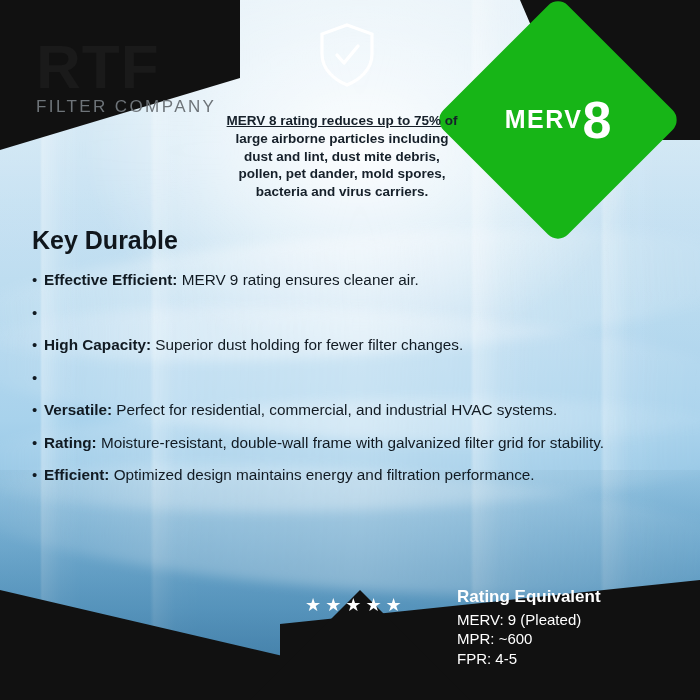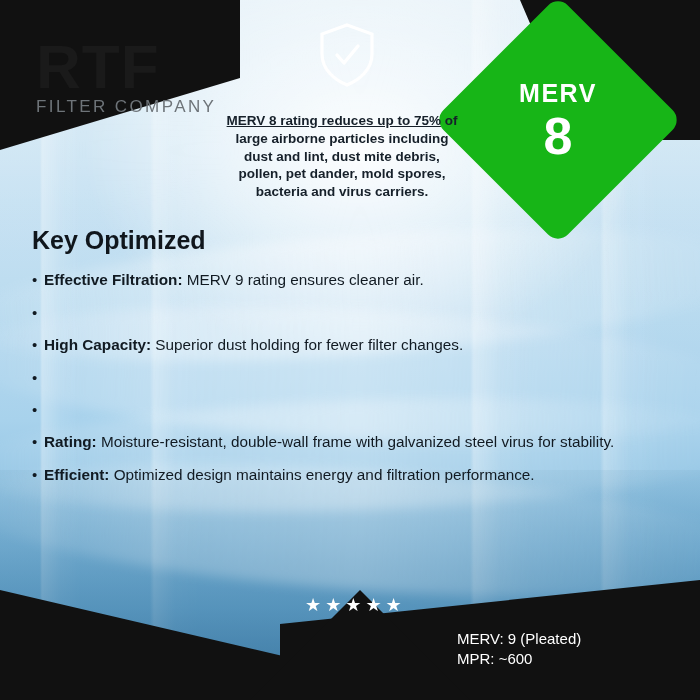--- a/index.html
+++ b/index.html
@@ -141,21 +141,21 @@
     z-index: 6;
   }
   .merv-inner {
     position: absolute;
     left: 470px;
     top: 32px;
     width: 176px;
     height: 176px;
     z-index: 7;
     display: flex;
-    flex-direction: column;
+    flex-direction: row;
     align-items: center;
     justify-content: center;
     color: #ffffff;
   }
   .merv-label {
     font-size: 25px;
     font-weight: 700;
     letter-spacing: 1.5px;
     margin-bottom: 2px;
   }
@@ -269,58 +269,61 @@
     <span class="u">MERV 8 rating reduces up to 75%</span><span> of large airborne particles including dust and lint, dust mite debris, pollen, pet dander, mold spores, bacteria and virus carriers.</span>
   </div>
 
   <div class="merv-diamond"></div>
   <div class="merv-inner">
     <div class="merv-label">MERV</div>
     <div class="merv-number">8</div>
   </div>
 
   <div class="benefits">
-    <div class="benefits-title">Key Optimized</div>
+    <div class="benefits-title">Key Durable</div>
     <div id="benefit-list">
         <div class="benefit-item">
           <span class="bullet">•</span>
-          <span class="benefit-text"><strong>Effective Filtration:</strong><span> MERV 9 rating ensures cleaner air.</span></span>
+          <span class="benefit-text"><strong>Effective Efficient:</strong><span> MERV 9 rating ensures cleaner air.</span></span>
         </div>
         <div class="benefit-item">
           <span class="bullet">•</span>
         </div>
         <div class="benefit-item">
           <span class="bullet">•</span>
           <span class="benefit-text"><strong>High Capacity:</strong><span> Superior dust holding for fewer filter changes.</span></span>
         </div>
         <div class="benefit-item">
           <span class="bullet">•</span>
         </div>
         <div class="benefit-item">
           <span class="bullet">•</span>
-        </div>
-        <div class="benefit-item">
-          <span class="bullet">•</span>
-          <span class="benefit-text"><strong>Rating:</strong><span> Moisture-resistant, double-wall frame with galvanized steel virus for stability.</span></span>
+          <span class="benefit-text"><strong>Versatile:</strong><span> Perfect for residential, commercial, and industrial HVAC systems.</span></span>
+        </div>
+        <div class="benefit-item">
+          <span class="bullet">•</span>
+          <span class="benefit-text"><strong>Rating:</strong><span> Moisture-resistant, double-wall frame with galvanized filter grid for stability.</span></span>
         </div>
         <div class="benefit-item">
           <span class="bullet">•</span>
           <span class="benefit-text"><strong>Efficient:</strong><span> Optimized design maintains energy and filtration performance.</span></span>
         </div>
       </div>
   </div>
 
   <div class="stars" id="stars-row">
       <span class="star">★</span>
       <span class="star">★</span>
       <span class="star">★</span>
       <span class="star">★</span>
       <span class="star">★</span>
     </div>
 
   <div class="rating-box">
+    <div class="rating-title">Rating Equivalent</div>
     <div id="rating-lines">
         <div class="rating-line">MERV: 9 (Pleated)</div>
         <div class="rating-line">MPR: ~600</div>
+        <div class="rating-line">FPR: 4-5</div>
       </div>
   </div>
 
 </div>
 
 </body></html>

